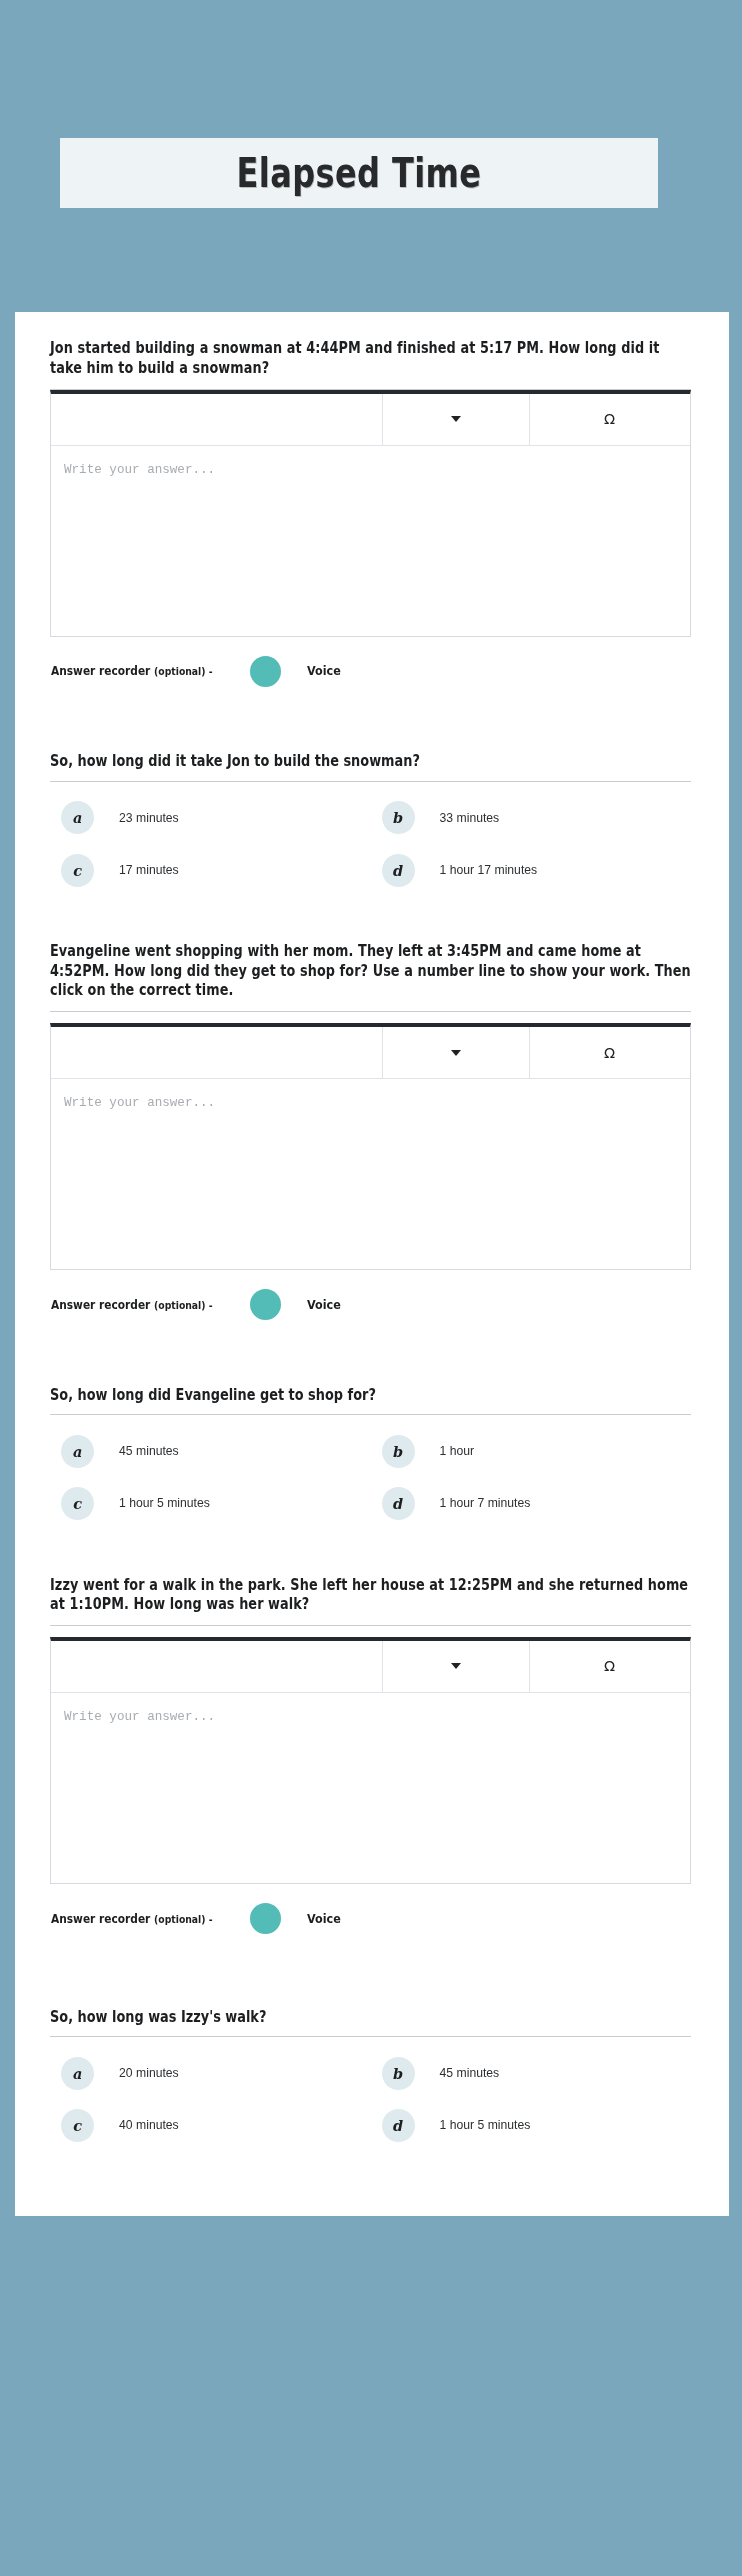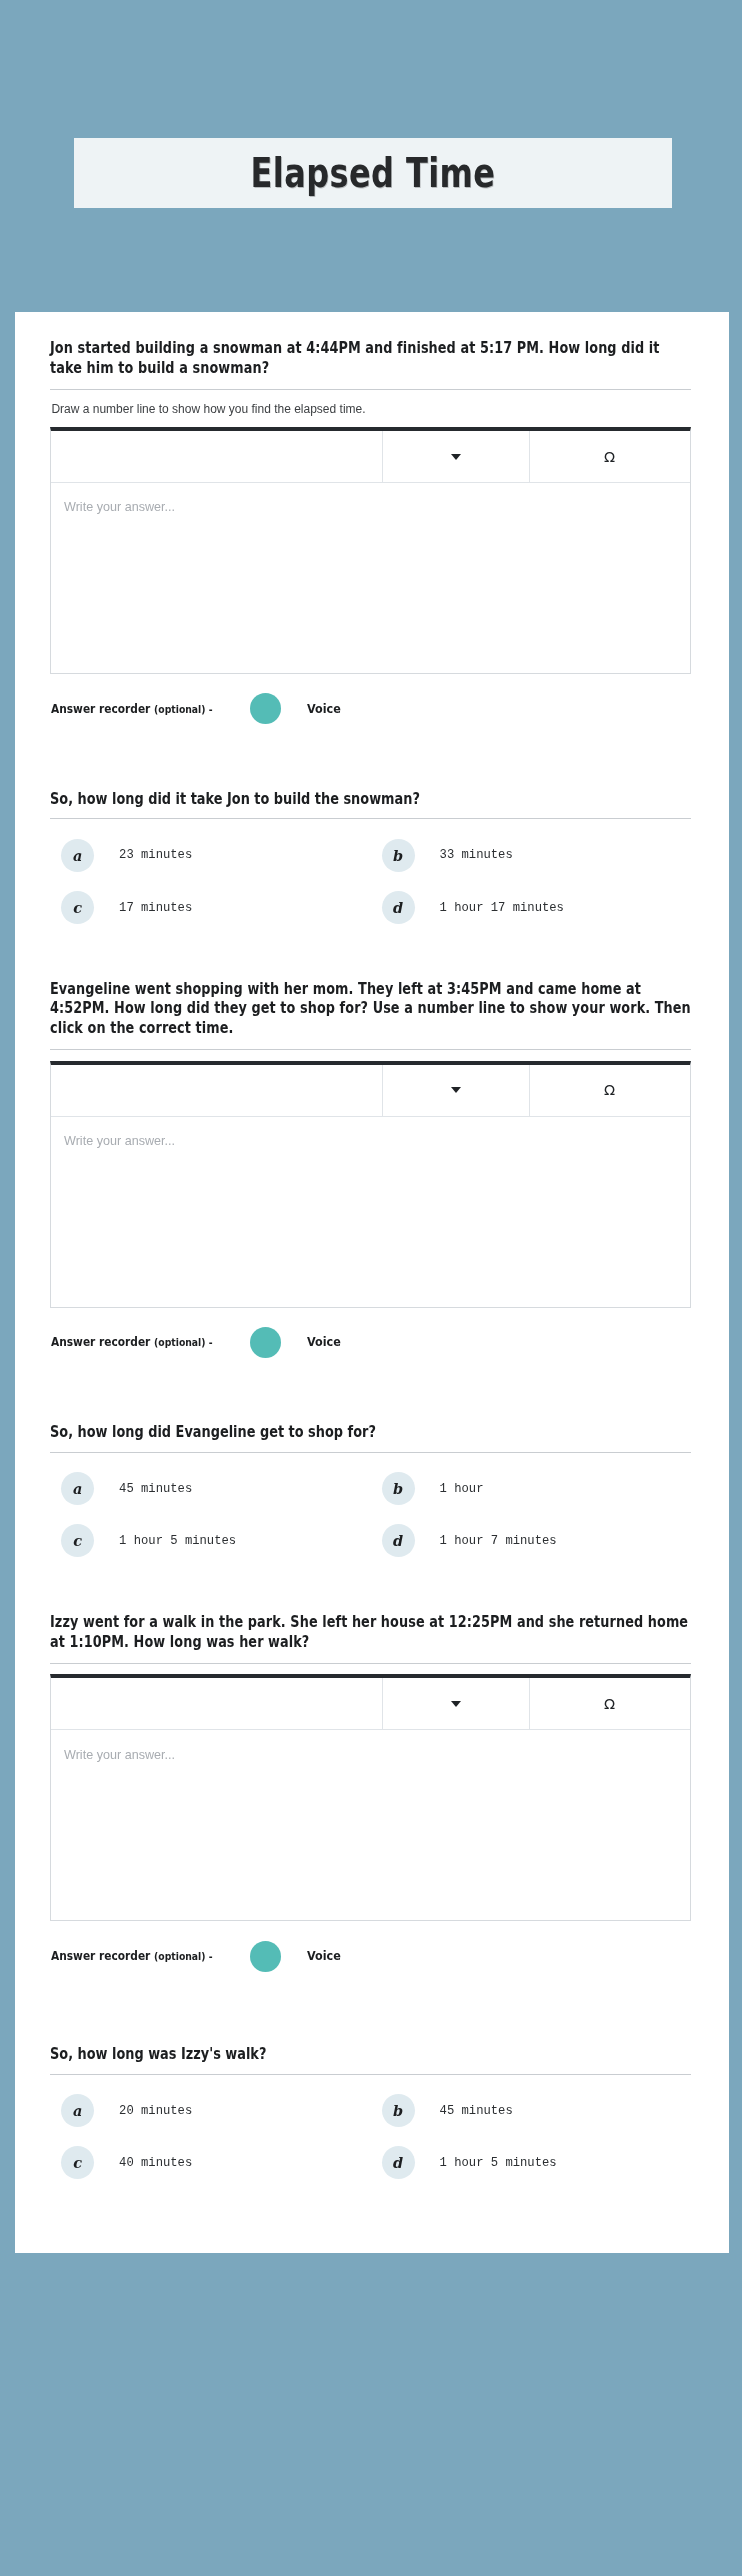--- a/index.html
+++ b/index.html
@@ -12,21 +12,21 @@
 
   
   .banner {
     width: 743px;
     height: 312px;
     background: #7ba7bd;
     position: relative;
   }
   .title-box {
     position: absolute;
-    left: 74px;
+    left: 60px;
     top: 138px;
     width: 598px;
     height: 70px;
     background: #eef3f5;
     display: flex;
     align-items: center;
     justify-content: center;
   }
   .title-text {
     font-family: "DejaVu Sans", sans-serif;
@@ -110,21 +110,21 @@
     font-size: 14.5px;
     color: #202326;
   }
   .answer-area {
     min-height: 190px;
     padding: 17.4px 13.5px;
     font-size: 12.6px;
     color: #a8acb1;
     font-family: "Liberation Sans", sans-serif;
   }
-  .editor.tall .answer-area { min-height: 190px; }
+  .editor.tall .answer-area { min-height: 190px; font-family: Liberation Mono, monospace; }
 
   
   .recorder {
     display: flex;
     align-items: center;
     padding: 19.3px 1.9px 5.8px 1.9px;
     gap: 11px;
   }
   .rec-label {
     font-family: "DejaVu Sans", sans-serif;
@@ -195,41 +195,40 @@
     font-family: "DejaVu Serif", serif;
     font-style: italic;
     font-weight: bold;
     font-size: 14.5px;
     color: #1c1e20;
   }
   .mc-text {
     font-size: 12.2px;
     color: #2c2f32;
     margin-left: 25px;
-    font-family: Liberation Mono, monospace;
+    font-family: Liberation Sans, sans-serif;
   }
 
   .spacer-lg { height: 50px; }
   .bottom-pad { height: 29px; }
 </style>
 </head>
 <body>
 
 <div class="banner">
   <div class="title-box">
     <div class="title-text">Elapsed Time</div>
   </div>
 </div>
 
 <div class="card">
 
   <div class="qblock">
     <div class="qtext">Jon started building a snowman at 4:44PM and finished at 5:17 PM.   How long did it take him to build a snowman?</div>
     <div class="rule"></div>
-    <div class="subtext">Draw a number line to show how you find the elapsed time.</div>
 
     <div class="editor tall">
       <div class="toolbar">
         <div class="tb-cell first"></div>
         <div class="tb-cell second">
           <div class="caret"></div>
         </div>
         <div class="tb-cell third">
           <div class="omega">Ω</div>
         </div>

